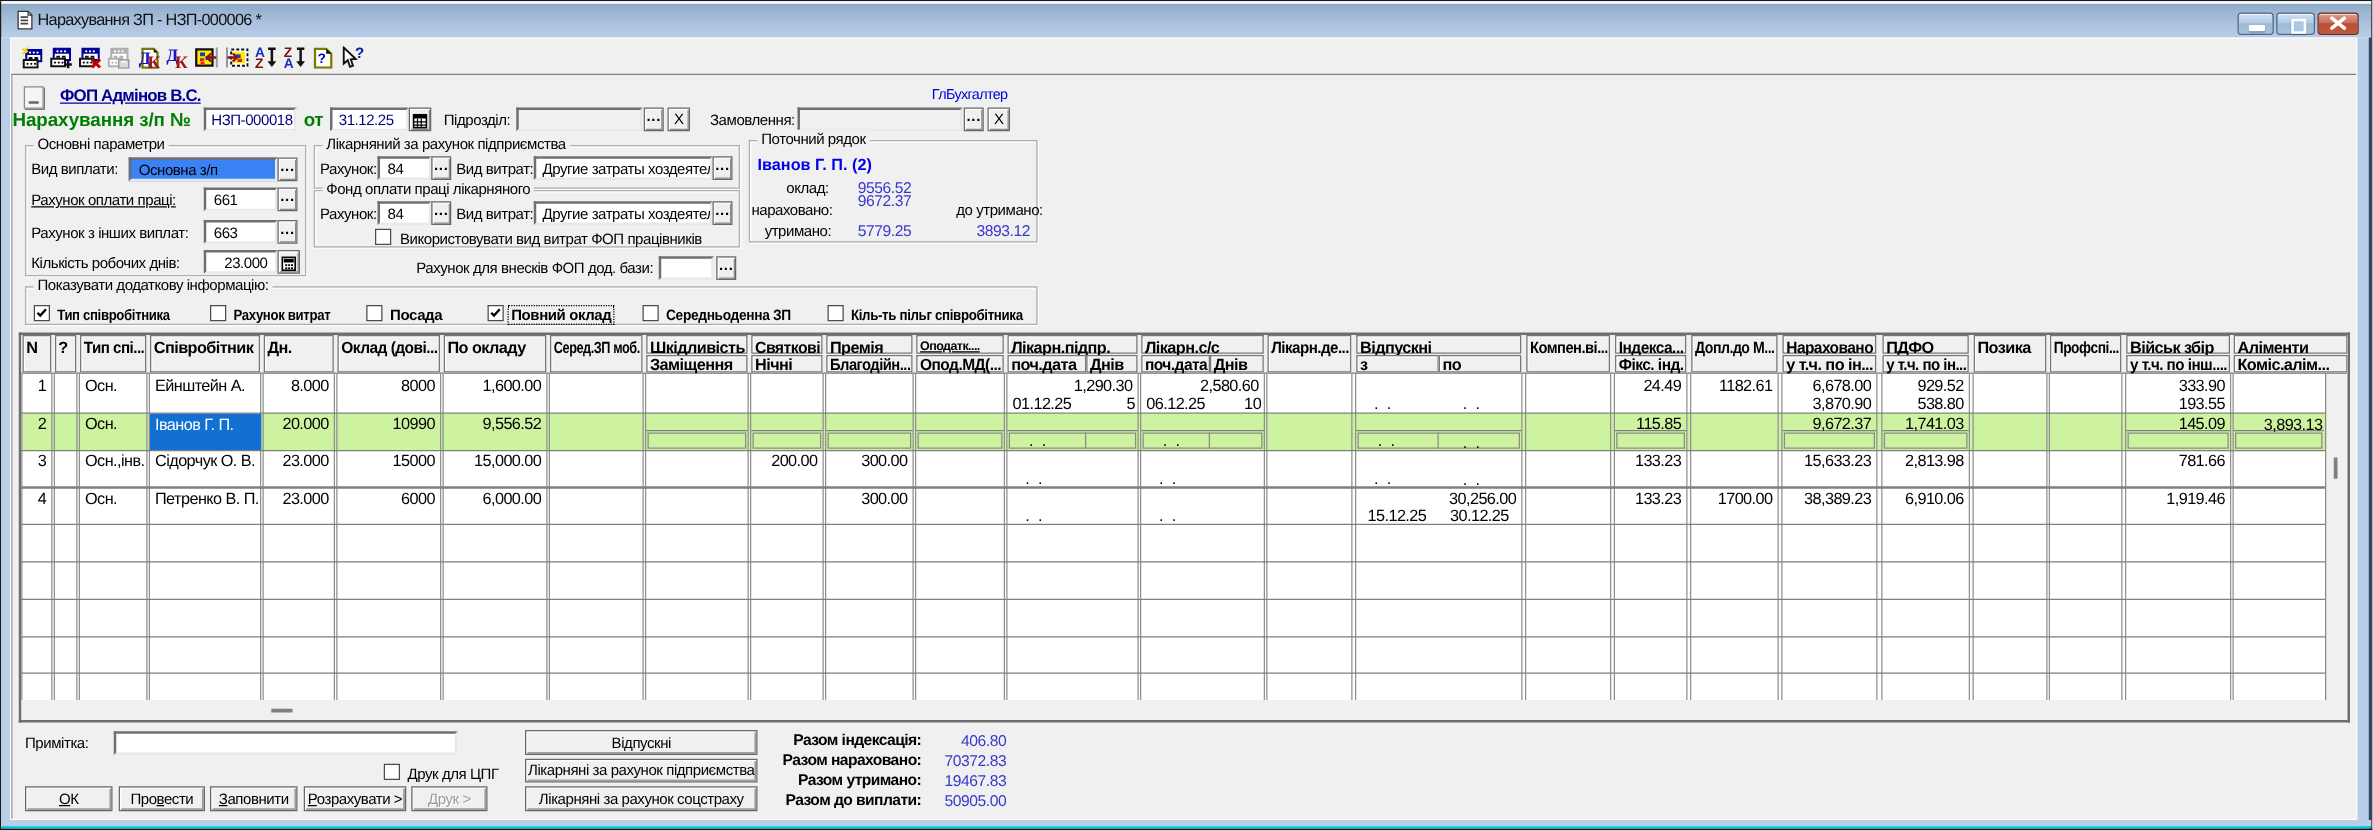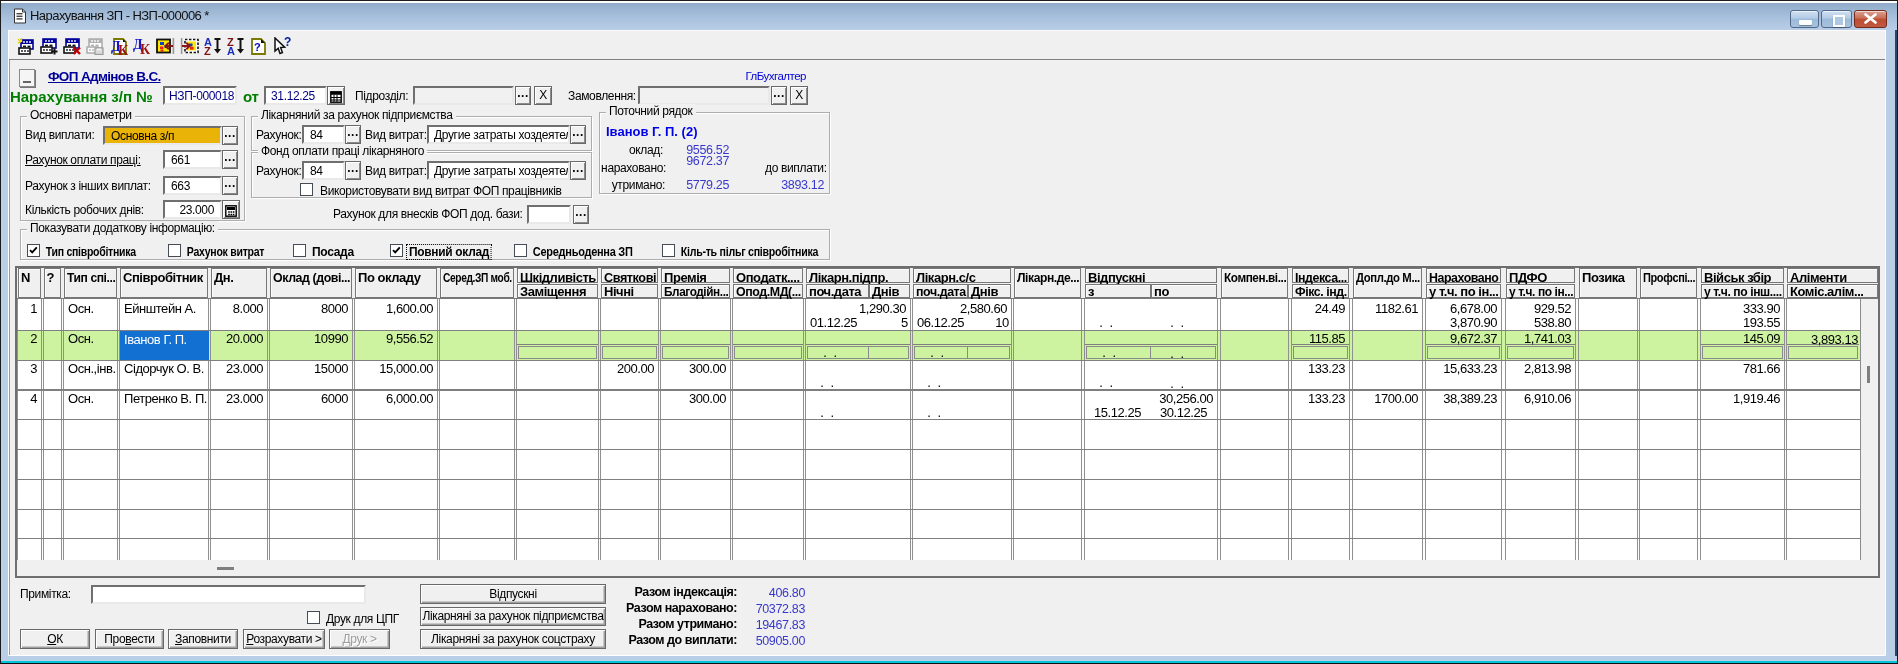--- a/index.html
+++ b/index.html
@@ -166,21 +166,21 @@
 <div style="position:absolute;left:413px;top:86px;width:101px;height:19px;background:#f1f1f1;border:2px solid;border-color:#6f6f6f #e9e9e9 #e9e9e9 #6f6f6f;box-sizing:border-box;font-size:13px;line-height:16px;color:#000080;padding:0 5px;white-space:nowrap;overflow:hidden"></div>
 <div style="position:absolute;left:515px;top:86px;width:16px;height:19px;background:#f0f0f0;box-sizing:border-box;border:1px solid #696969;box-shadow:inset 1px 1px 0 #fff,inset -1px -1px 0 #8a8a8a;font-size:12px;line-height:17px;color:#000;text-align:center;white-space:nowrap;"><span style="position:relative;top:-2px;font-weight:bold;letter-spacing:0.5px">...</span></div>
 <div style="position:absolute;left:534px;top:86px;width:18px;height:19px;background:#f0f0f0;box-sizing:border-box;border:1px solid #696969;box-shadow:inset 1px 1px 0 #fff,inset -1px -1px 0 #8a8a8a;font-size:12px;line-height:17px;color:#000;text-align:center;white-space:nowrap;">X</div>
 <div style="position:absolute;left:568px;top:89px;font-size:12px;line-height:15px;color:#000;white-space:nowrap;">Замовлення:</div>
 <div style="position:absolute;left:638px;top:86px;width:132px;height:19px;background:#f1f1f1;border:2px solid;border-color:#6f6f6f #e9e9e9 #e9e9e9 #6f6f6f;box-sizing:border-box;font-size:13px;line-height:16px;color:#000080;padding:0 5px;white-space:nowrap;overflow:hidden"></div>
 <div style="position:absolute;left:771px;top:86px;width:16px;height:19px;background:#f0f0f0;box-sizing:border-box;border:1px solid #696969;box-shadow:inset 1px 1px 0 #fff,inset -1px -1px 0 #8a8a8a;font-size:12px;line-height:17px;color:#000;text-align:center;white-space:nowrap;"><span style="position:relative;top:-2px;font-weight:bold;letter-spacing:0.5px">...</span></div>
 <div style="position:absolute;left:790px;top:86px;width:18px;height:19px;background:#f0f0f0;box-sizing:border-box;border:1px solid #696969;box-shadow:inset 1px 1px 0 #fff,inset -1px -1px 0 #8a8a8a;font-size:12px;line-height:17px;color:#000;text-align:center;white-space:nowrap;">X</div>
 <div style="position:absolute;left:20px;top:116px;width:225px;height:105px;border:1px solid #adadad;box-shadow:inset 1px 1px 0 #fff, 1px 1px 0 #fff;box-sizing:border-box"></div>
 <div style="position:absolute;left:27px;top:108px;font-size:12px;line-height:15px;color:#000;white-space:nowrap;"><span style="background:#f0f0f0;padding:0 3px">Основні параметри</span></div>
 <div style="position:absolute;left:25px;top:128px;font-size:12px;line-height:15px;color:#000;white-space:nowrap;">Вид виплати:</div>
-<div style="position:absolute;left:103px;top:126px;width:119px;height:19px;background:#eab308;border:2px solid;border-color:#6f6f6f #e9e9e9 #e9e9e9 #6f6f6f;box-sizing:border-box;font-size:12px;line-height:16px;color:#000;padding:0 6px;white-space:nowrap;overflow:hidden">Основна з/п</div>
+<div style="position:absolute;left:103px;top:126px;width:119px;height:19px;background:#3b82f6;border:2px solid;border-color:#6f6f6f #e9e9e9 #e9e9e9 #6f6f6f;box-sizing:border-box;font-size:12px;line-height:16px;color:#000;padding:0 6px;white-space:nowrap;overflow:hidden">Основна з/п</div>
 <div style="position:absolute;left:222px;top:126px;width:16px;height:19px;background:#f0f0f0;box-sizing:border-box;border:1px solid #696969;box-shadow:inset 1px 1px 0 #fff,inset -1px -1px 0 #8a8a8a;font-size:12px;line-height:17px;color:#000;text-align:center;white-space:nowrap;"><span style="position:relative;top:-2px;font-weight:bold;letter-spacing:0.5px">...</span></div>
 <div style="position:absolute;left:25px;top:153px;font-size:12px;line-height:15px;color:#000;white-space:nowrap;text-decoration:underline;">Рахунок оплати праці:</div>
 <div style="position:absolute;left:163px;top:150px;width:59px;height:19px;background:#fff;border:2px solid;border-color:#6f6f6f #e9e9e9 #e9e9e9 #6f6f6f;box-sizing:border-box;font-size:12px;line-height:16px;color:#000;padding:0 6px;white-space:nowrap;overflow:hidden">661</div>
 <div style="position:absolute;left:222px;top:150px;width:16px;height:19px;background:#f0f0f0;box-sizing:border-box;border:1px solid #696969;box-shadow:inset 1px 1px 0 #fff,inset -1px -1px 0 #8a8a8a;font-size:12px;line-height:17px;color:#000;text-align:center;white-space:nowrap;"><span style="position:relative;top:-2px;font-weight:bold;letter-spacing:0.5px">...</span></div>
 <div style="position:absolute;left:25px;top:179px;font-size:12px;line-height:15px;color:#000;white-space:nowrap;">Рахунок з інших виплат:</div>
 <div style="position:absolute;left:163px;top:176px;width:59px;height:19px;background:#fff;border:2px solid;border-color:#6f6f6f #e9e9e9 #e9e9e9 #6f6f6f;box-sizing:border-box;font-size:12px;line-height:16px;color:#000;padding:0 6px;white-space:nowrap;overflow:hidden">663</div>
 <div style="position:absolute;left:222px;top:176px;width:16px;height:19px;background:#f0f0f0;box-sizing:border-box;border:1px solid #696969;box-shadow:inset 1px 1px 0 #fff,inset -1px -1px 0 #8a8a8a;font-size:12px;line-height:17px;color:#000;text-align:center;white-space:nowrap;"><span style="position:relative;top:-2px;font-weight:bold;letter-spacing:0.5px">...</span></div>
 <div style="position:absolute;left:25px;top:203px;font-size:12px;line-height:15px;color:#000;white-space:nowrap;">Кількість робочих днів:</div>
 <div style="position:absolute;left:163px;top:200px;width:59px;height:19px;background:#fff;border:2px solid;border-color:#6f6f6f #e9e9e9 #e9e9e9 #6f6f6f;box-sizing:border-box;font-size:12px;line-height:16px;color:#000;padding:0 6px;text-align:right;white-space:nowrap;overflow:hidden">23.000</div>
 <div style="position:absolute;left:222px;top:200px;width:18px;height:19px;background:#f0f0f0;box-sizing:border-box;border:1px solid #696969;box-shadow:inset 1px 1px 0 #fff,inset -1px -1px 0 #8a8a8a;font-size:13px;line-height:17px;color:#000;text-align:center;white-space:nowrap;"><svg width="12" height="12" style="position:relative;top:3px">
@@ -209,21 +209,21 @@
 <div style="position:absolute;left:333px;top:207px;font-size:12px;line-height:15px;color:#000;white-space:nowrap;">Рахунок для внесків ФОП дод. бази:</div>
 <div style="position:absolute;left:527px;top:205px;width:44px;height:19px;background:#fff;border:2px solid;border-color:#6f6f6f #e9e9e9 #e9e9e9 #6f6f6f;box-sizing:border-box;font-size:13px;line-height:16px;color:#000080;padding:0 5px;white-space:nowrap;overflow:hidden"></div>
 <div style="position:absolute;left:573px;top:205px;width:16px;height:19px;background:#f0f0f0;box-sizing:border-box;border:1px solid #696969;box-shadow:inset 1px 1px 0 #fff,inset -1px -1px 0 #8a8a8a;font-size:12px;line-height:17px;color:#000;text-align:center;white-space:nowrap;"><span style="position:relative;top:-2px;font-weight:bold;letter-spacing:0.5px">...</span></div>
 <div style="position:absolute;left:599px;top:112px;width:231px;height:82px;border:1px solid #adadad;box-shadow:inset 1px 1px 0 #fff, 1px 1px 0 #fff;box-sizing:border-box"></div>
 <div style="position:absolute;left:606px;top:104px;font-size:12px;line-height:15px;color:#000;white-space:nowrap;"><span style="background:#f0f0f0;padding:0 3px">Поточний рядок</span></div>
 <div style="position:absolute;left:606px;top:124px;font-size:13px;line-height:16px;color:#0000e8;font-weight:bold;white-space:nowrap;letter-spacing:0px">Іванов Г. П. (2)</div>
 <div style="position:absolute;right:1235px;top:143px;font-size:12px;line-height:15px;color:#000;white-space:nowrap;text-align:right;">оклад:</div>
 <div style="position:absolute;right:1169px;top:142.5px;font-size:12.5px;line-height:15.5px;color:#3838cc;white-space:nowrap;text-align:right;">9556.52</div>
 <div style="position:absolute;right:1232px;top:161px;font-size:12px;line-height:15px;color:#000;white-space:nowrap;text-align:right;">нараховано:</div>
 <div style="position:absolute;right:1169px;top:154px;font-size:12.5px;line-height:15.5px;color:#3838cc;white-space:nowrap;text-align:right;">9672.37</div>
-<div style="position:absolute;left:765px;top:161px;font-size:12px;line-height:15px;color:#000;white-space:nowrap;">до виплати:</div>
+<div style="position:absolute;left:765px;top:161px;font-size:12px;line-height:15px;color:#000;white-space:nowrap;">до утримано:</div>
 <div style="position:absolute;right:1233px;top:178px;font-size:12px;line-height:15px;color:#000;white-space:nowrap;text-align:right;">утримано:</div>
 <div style="position:absolute;right:1169px;top:177.5px;font-size:12.5px;line-height:15.5px;color:#3838cc;white-space:nowrap;text-align:right;">5779.25</div>
 <div style="position:absolute;right:1074px;top:177.5px;font-size:12.5px;line-height:15.5px;color:#3838cc;white-space:nowrap;text-align:right;">3893.12</div>
 <div style="position:absolute;left:20px;top:229px;width:810px;height:31px;border:1px solid #adadad;box-shadow:inset 1px 1px 0 #fff, 1px 1px 0 #fff;box-sizing:border-box"></div>
 <div style="position:absolute;left:27px;top:221px;font-size:12px;line-height:15px;color:#000;white-space:nowrap;"><span style="background:#f0f0f0;padding:0 3px">Показувати додаткову інформацію:</span></div>
 <div style="position:absolute;left:27px;top:244px;width:13px;height:13px;background:#fff;border:1px solid #454c55;box-sizing:border-box">
     <svg width="13" height="13" style="position:absolute;left:-1px;top:-1px">
       <polyline points="3,6.2 5.2,8.4 9.8,3.4" style="fill:none;stroke:#000;stroke-width:1.9"></polyline>
     </svg>
   </div>
@@ -271,21 +271,21 @@
 <div style="position:absolute;left:520px;top:284px;font-size:13px;line-height:16px;color:#000;font-weight:bold;white-space:nowrap;letter-spacing:-0.45px;">Заміщення</div>
 <div style="position:absolute;left:601px;top:268px;width:57px;height:15px;border:1px solid #777;box-sizing:border-box;background:#f0f0f0;box-shadow:inset 1px 1px 0 #fdfdfd"></div>
 <div style="position:absolute;left:604px;top:269.5px;font-size:13px;line-height:16px;color:#000;font-weight:bold;white-space:nowrap;letter-spacing:-0.45px;transform:scaleX(0.974);transform-origin:0 0;">Святкові</div>
 <div style="position:absolute;left:601px;top:283.5px;width:57px;height:14px;border:1px solid #777;box-sizing:border-box;background:#f0f0f0;box-shadow:inset 1px 1px 0 #fdfdfd"></div>
 <div style="position:absolute;left:604px;top:284px;font-size:13px;line-height:16px;color:#000;font-weight:bold;white-space:nowrap;letter-spacing:-0.45px;">Нічні</div>
 <div style="position:absolute;left:661px;top:268px;width:69px;height:15px;border:1px solid #777;box-sizing:border-box;background:#f0f0f0;box-shadow:inset 1px 1px 0 #fdfdfd"></div>
 <div style="position:absolute;left:664px;top:269.5px;font-size:13px;line-height:16px;color:#000;font-weight:bold;white-space:nowrap;letter-spacing:-0.45px;">Премія</div>
 <div style="position:absolute;left:661px;top:283.5px;width:69px;height:14px;border:1px solid #777;box-sizing:border-box;background:#f0f0f0;box-shadow:inset 1px 1px 0 #fdfdfd"></div>
 <div style="position:absolute;left:664px;top:284px;font-size:13px;line-height:16px;color:#000;font-weight:bold;white-space:nowrap;letter-spacing:-0.45px;transform:scaleX(0.907);transform-origin:0 0;">Благодійн...</div>
 <div style="position:absolute;left:733px;top:268px;width:70px;height:15px;border:1px solid #777;box-sizing:border-box;background:#f0f0f0;box-shadow:inset 1px 1px 0 #fdfdfd"></div>
-<div style="position:absolute;left:736px;top:269.5px;font-size:13px;line-height:16px;color:#000;font-weight:bold;white-space:nowrap;letter-spacing:-0.45px;">Оподатк....</div>
+<div style="position:absolute;left:736px;top:269.5px;font-size:10px;line-height:16px;color:#000;font-weight:bold;white-space:nowrap;letter-spacing:-0.45px;text-decoration:underline;">Оподатк....</div>
 <div style="position:absolute;left:733px;top:283.5px;width:70px;height:14px;border:1px solid #777;box-sizing:border-box;background:#f0f0f0;box-shadow:inset 1px 1px 0 #fdfdfd"></div>
 <div style="position:absolute;left:736px;top:284px;font-size:13px;line-height:16px;color:#000;font-weight:bold;white-space:nowrap;letter-spacing:-0.45px;transform:scaleX(0.955);transform-origin:0 0;">Опод.МД(...</div>
 <div style="position:absolute;left:806px;top:268px;width:104px;height:15px;border:1px solid #777;box-sizing:border-box;background:#f0f0f0;box-shadow:inset 1px 1px 0 #fdfdfd"></div>
 <div style="position:absolute;left:809px;top:269.5px;font-size:13px;line-height:16px;color:#000;font-weight:bold;white-space:nowrap;letter-spacing:-0.45px;">Лікарн.підпр.</div>
 <div style="position:absolute;left:806px;top:283.5px;width:63px;height:14px;border:1px solid #777;box-sizing:border-box;background:#f0f0f0;box-shadow:inset 1px 1px 0 #fdfdfd"></div>
 <div style="position:absolute;left:869px;top:283.5px;width:41px;height:14px;border:1px solid #777;box-sizing:border-box;background:#f0f0f0;box-shadow:inset 1px 1px 0 #fdfdfd"></div>
 <div style="position:absolute;left:809px;top:284px;font-size:13px;line-height:16px;color:#000;font-weight:bold;white-space:nowrap;letter-spacing:-0.45px;">поч.дата</div>
 <div style="position:absolute;left:872px;top:284px;font-size:13px;line-height:16px;color:#000;font-weight:bold;white-space:nowrap;letter-spacing:-0.45px;">Днів</div>
 <div style="position:absolute;left:913px;top:268px;width:98px;height:15px;border:1px solid #777;box-sizing:border-box;background:#f0f0f0;box-shadow:inset 1px 1px 0 #fdfdfd"></div>
 <div style="position:absolute;left:916px;top:269.5px;font-size:13px;line-height:16px;color:#000;font-weight:bold;white-space:nowrap;letter-spacing:-0.45px;">Лікарн.с/с</div>

